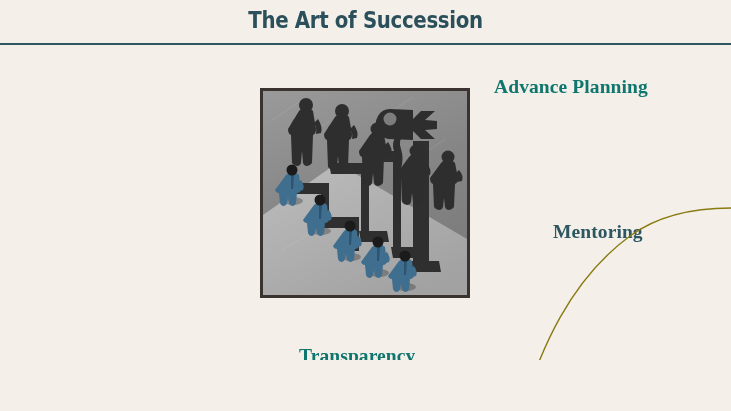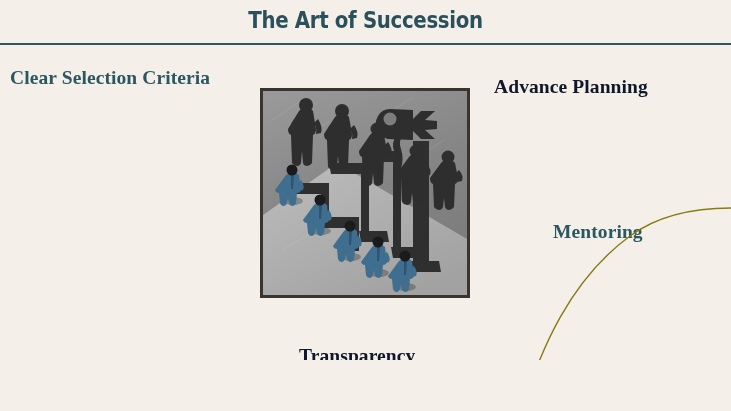--- a/index.html
+++ b/index.html
@@ -52,21 +52,21 @@
   
   .kw {
     position: absolute;
     font-family: "Liberation Serif", serif;
     font-weight: bold;
     font-size: 19.5px;
     white-space: nowrap;
     letter-spacing: 0.1px;
   }
   .kw.teal  { color: #2c5761; }
-  .kw.olive { color: #0f172a; }
+  .kw.olive { color: #0f766e; }
 
   #kw-criteria    { left: 10px;  top: 67px; }
   #kw-planning    { left: 494px; top: 76px; }
   #kw-professional{ left: 6px;   top: 172px; }
   #kw-mentoring   { left: 553px; top: 221px; }
   #kw-transparency{ left: 299px; top: 345px; }
 
   
   .figure-frame {
     position: absolute;
@@ -124,21 +124,20 @@
 </head>
 <body>
 
 <div class="slide">
 
   <div class="title">The Art of Succession</div>
 
   <div class="rule rule-top"></div>
   <div class="rule rule-bottom"></div>
 
-  <div class="kw teal" id="kw-criteria">Clear Selection Criteria</div>
 
   <div class="kw olive" id="kw-planning">Advance Planning</div>
 
 
   <div class="kw teal" id="kw-mentoring">Mentoring</div>
 
   <div class="kw olive" id="kw-transparency">Transparency</div>
 
   <div class="figure-frame">
     <svg width="204" height="204" viewBox="0 0 204 204">

